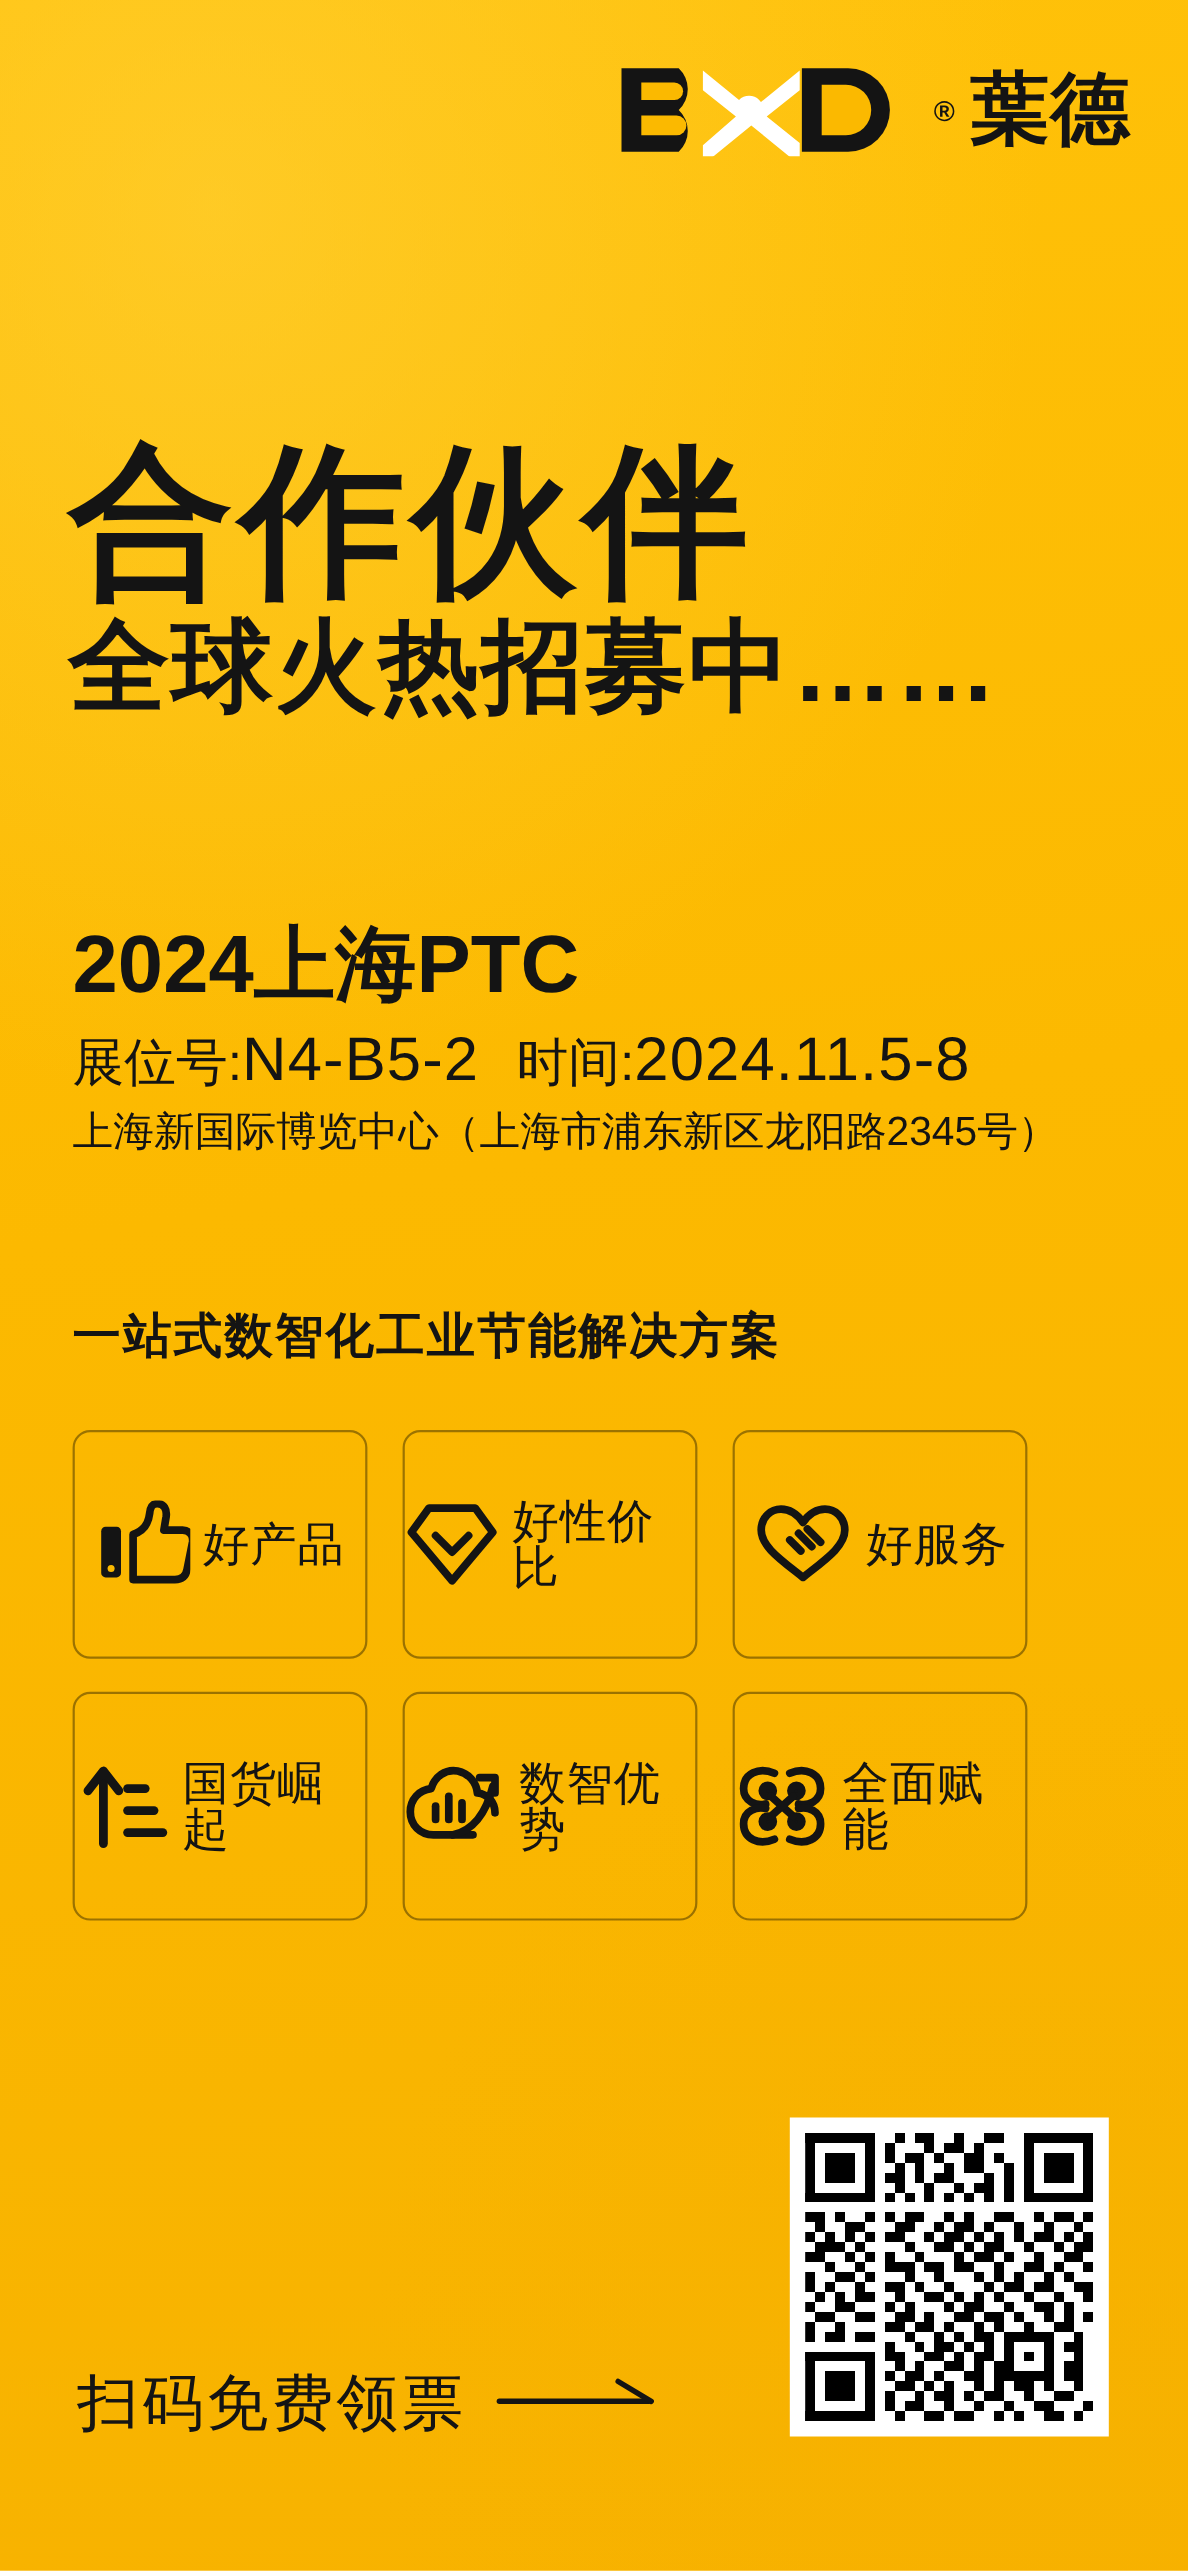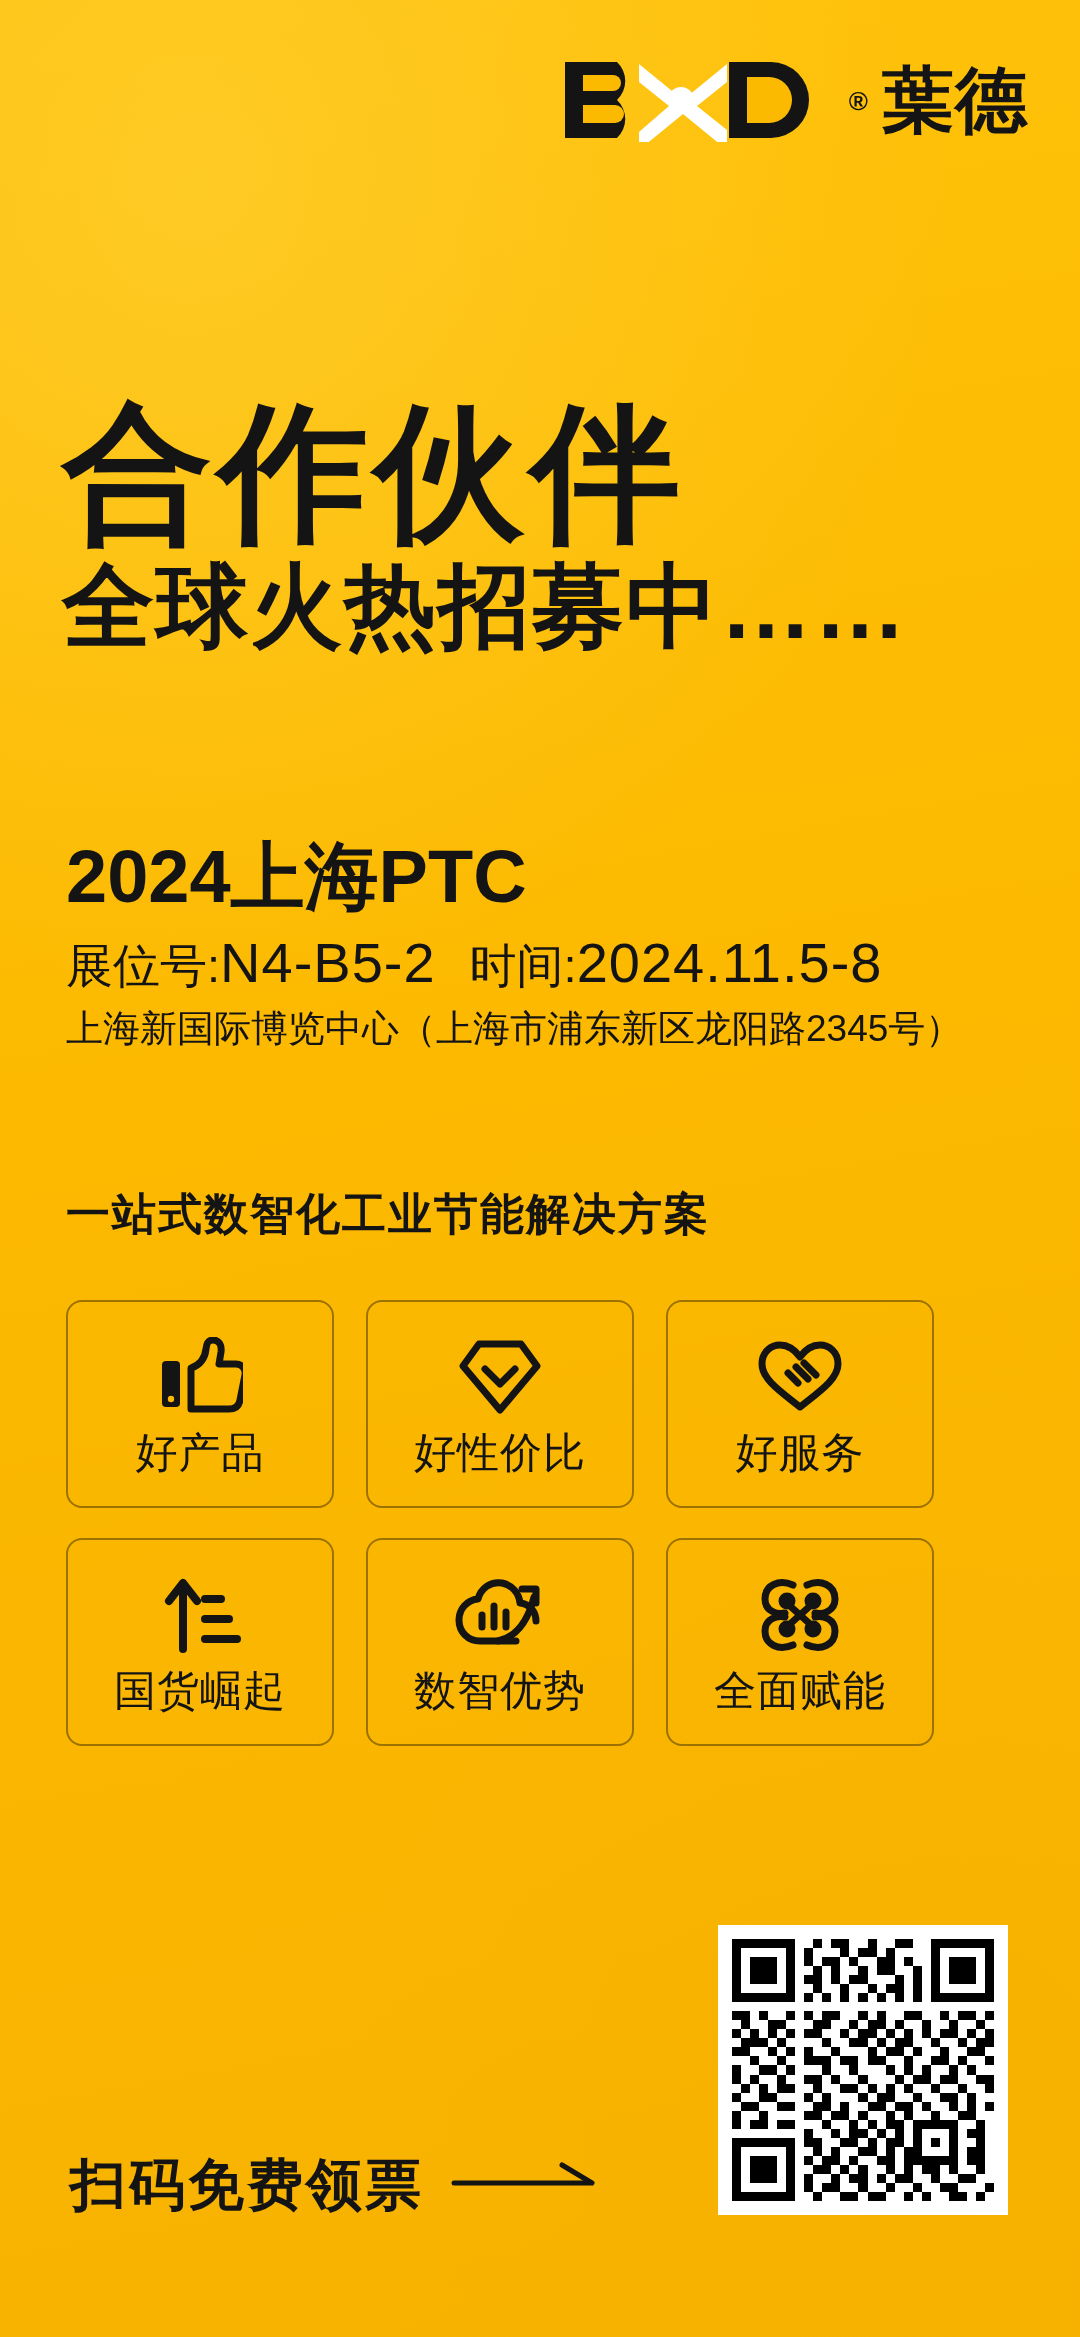--- a/index.html
+++ b/index.html
@@ -139,21 +139,20 @@
     display: grid;
     grid-template-columns: repeat(3, 268px);
     grid-auto-rows: 208px;
     column-gap: 32px;
     row-gap: 30px;
   }
   .card {
     border: 2px solid rgba(40,30,0,0.45);
     border-radius: 16px;
     display: flex;
-    flex-direction: column;
     align-items: center;
     justify-content: center;
     gap: 12px;
   }
   .card-icon {
     height: 86px;
     display: flex;
     align-items: center;
     justify-content: center;
   }
@@ -181,21 +180,21 @@
   .cta {
     position: absolute;
     left: 70px;
     bottom: 124px;
     display: flex;
     align-items: center;
     gap: 26px;
   }
   .cta-text {
     font-size: 56px;
-    font-weight: 700;
+    font-weight: 400;
     letter-spacing: 3px;
     line-height: 1;
     white-space: nowrap;
     margin-top: 12px;
   }
   .cta-arrow { display: block; }
 </style>
 </head>
 <body>
 

